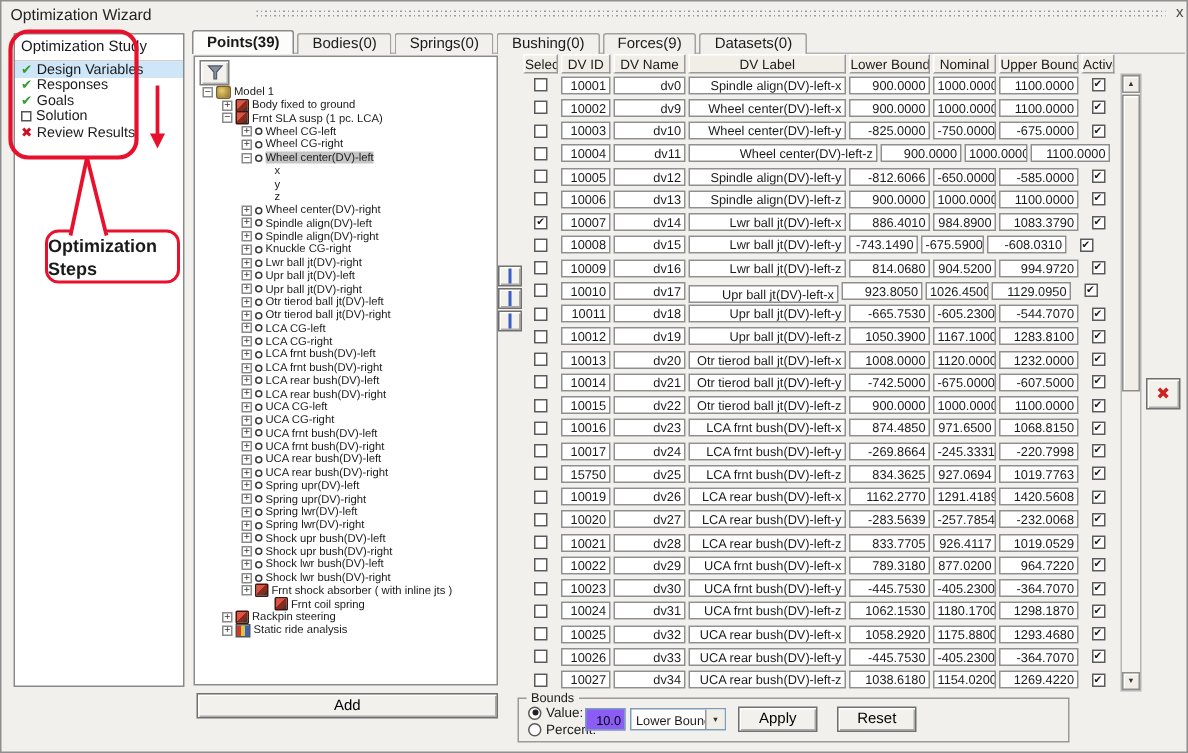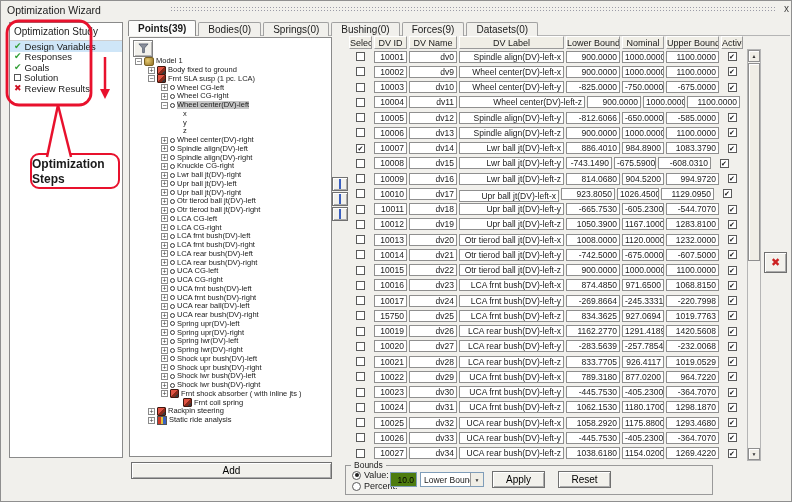--- a/index.html
+++ b/index.html
@@ -90,21 +90,21 @@
   #del-btn{position:absolute;left:763px;top:251px;width:23px;height:21px;}
   #del-btn .x{color:#cc2222;font-weight:bold;font-size:11px;}
   
   #bounds{position:absolute;left:344px;top:464px;width:368px;height:30px;border:1px solid #9a9a9a;box-sizing:border-box;}
   #bounds-label{position:absolute;top:-6px;left:5px;background:#f1f0ec;padding:0 3px;font-size:8.5px;}
   .radio-row{position:absolute;left:6px;display:flex;align-items:center;gap:3px;font-size:9px;white-space:nowrap;}
   .radio{width:9px;height:9px;border:1px solid #5a5a5a;border-radius:50%;background:#fff;
       display:inline-flex;align-items:center;justify-content:center;box-sizing:border-box;}
   .radio.sel::after{content:"";width:4px;height:4px;border-radius:50%;background:#222;}
   #amount-input{position:absolute;left:44px;top:6px;width:27px;height:15px;border:1px solid #7f9db9;
-      font-size:8.5px;text-align:right;padding:0 2px;box-sizing:border-box;font-family:inherit;background:#4d7c0f;}
+      font-size:8.5px;text-align:right;padding:0 2px;box-sizing:border-box;font-family:inherit;background:#8b5cf6;}
   #bound-select{position:absolute;left:74px;top:6px;width:64px;height:15px;border:1px solid #7f9db9;
       background:#fff;display:flex;align-items:center;box-sizing:border-box;}
   #bound-select .sel-text{flex:1;font-size:8.5px;padding-left:3px;white-space:nowrap;overflow:hidden;}
   #bound-select .sel-arrow{width:12px;height:13px;background:#f0eee6;border-left:1px solid #9a9a9a;
       display:flex;align-items:center;justify-content:center;font-size:5px;color:#333;}
   #apply-btn{position:absolute;left:146px;top:5px;width:53px;height:17px;}
   #reset-btn{position:absolute;left:212px;top:5px;width:53px;height:17px;}
 </style>
 </head>
 <body>
@@ -333,21 +333,21 @@
         <div class="trow">
           <span class="tind" style="width: 26px;"></span>
           <span class="texp">+</span>
           <span class="ti ti-point"></span>
           <span class="tlabel">UCA frnt bush(DV)-right</span>
         </div>
         <div class="trow">
           <span class="tind" style="width: 26px;"></span>
           <span class="texp">+</span>
           <span class="ti ti-point"></span>
-          <span class="tlabel">UCA rear ball(DV)-left</span>
+          <span class="tlabel">UCA rear bush(DV)-left</span>
         </div>
         <div class="trow">
           <span class="tind" style="width: 26px;"></span>
           <span class="texp">+</span>
           <span class="ti ti-point"></span>
           <span class="tlabel">UCA rear bush(DV)-right</span>
         </div>
         <div class="trow">
           <span class="tind" style="width: 26px;"></span>
           <span class="texp">+</span>

